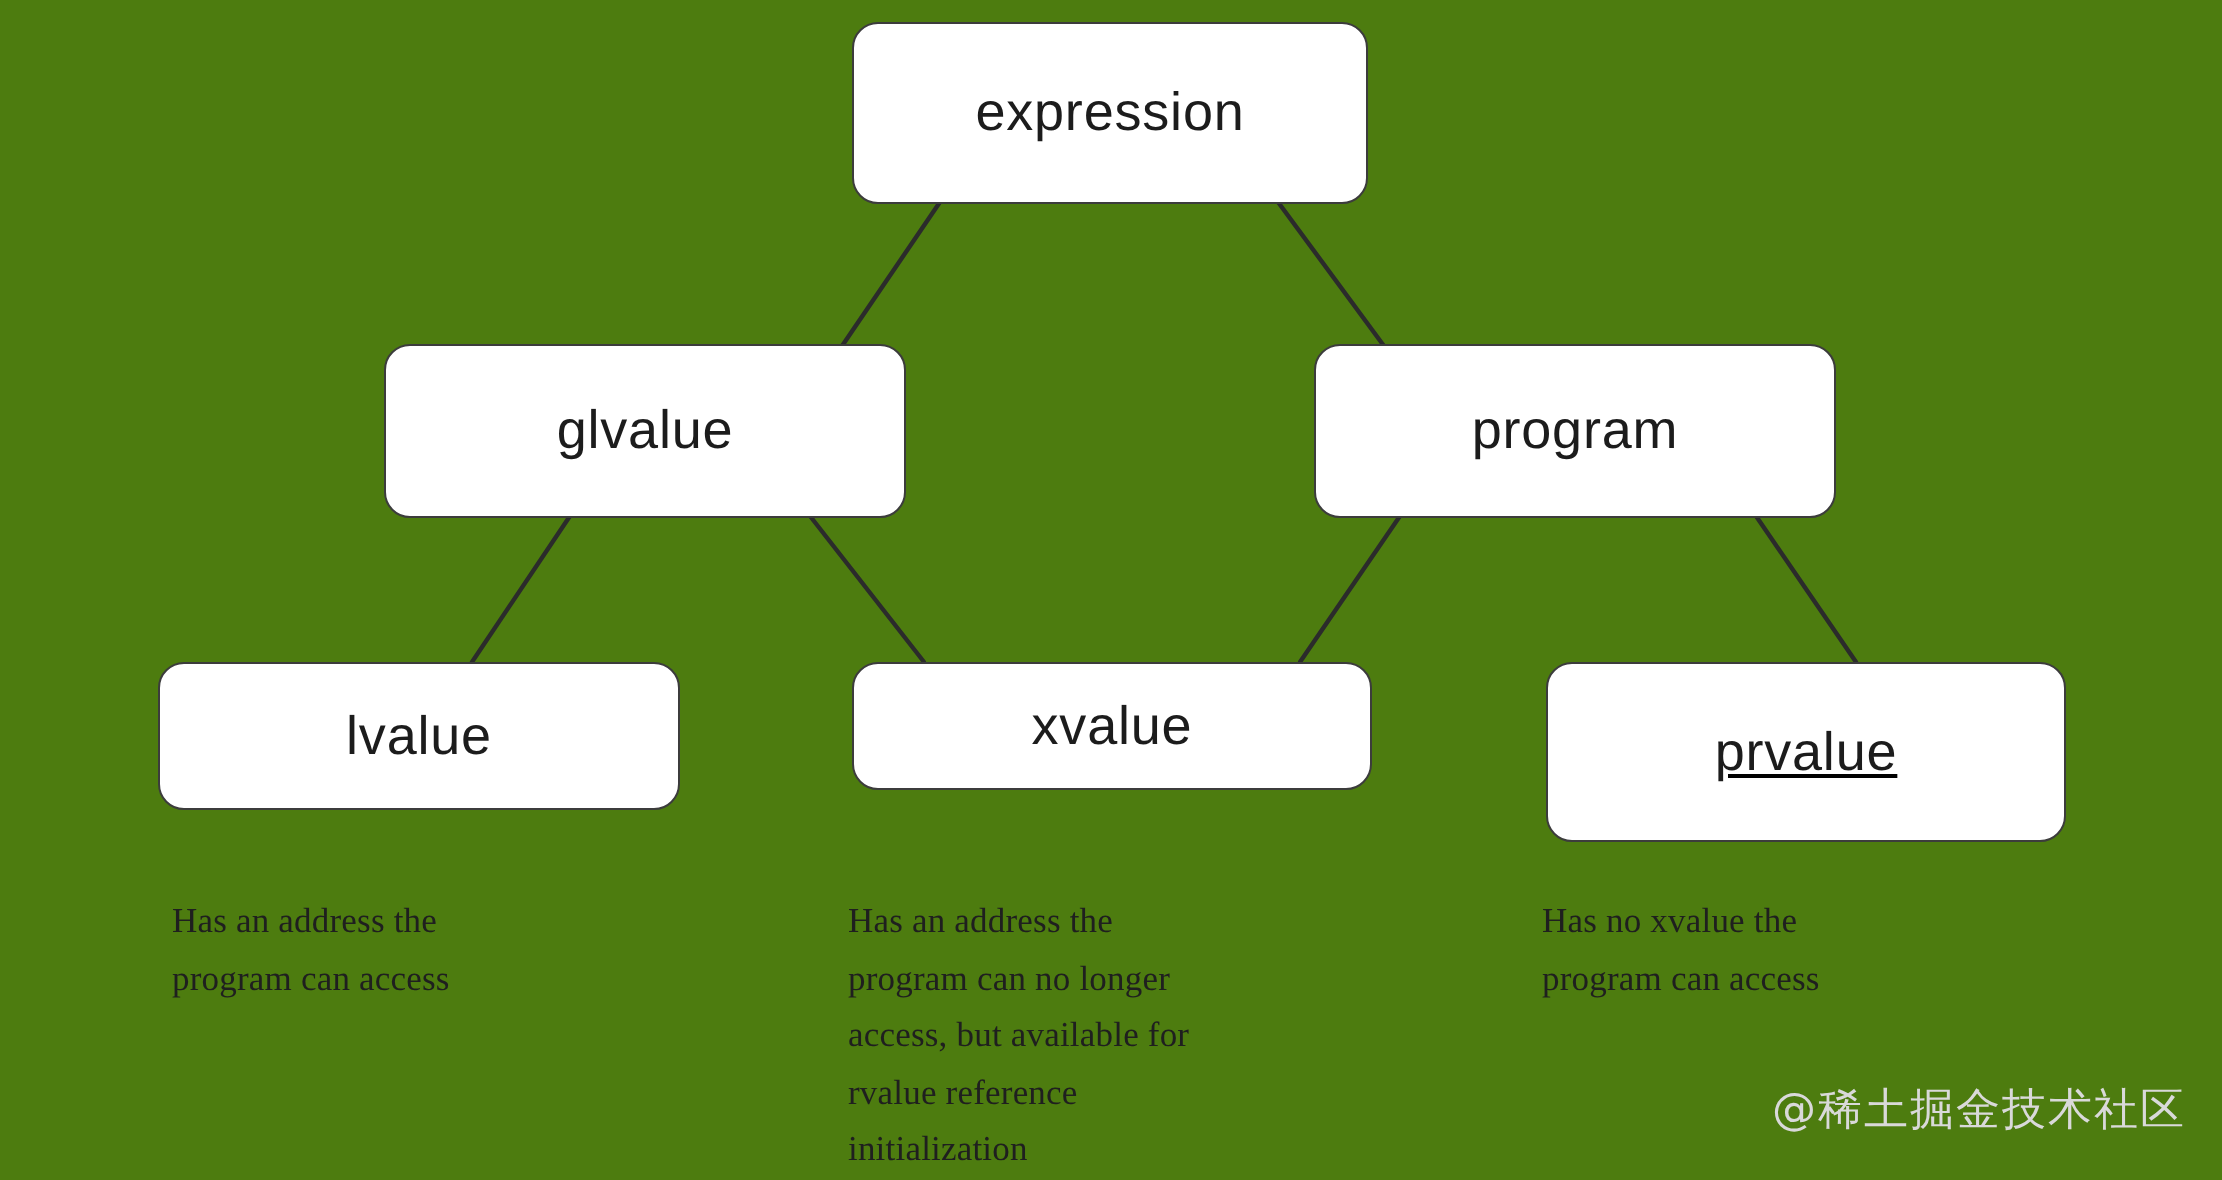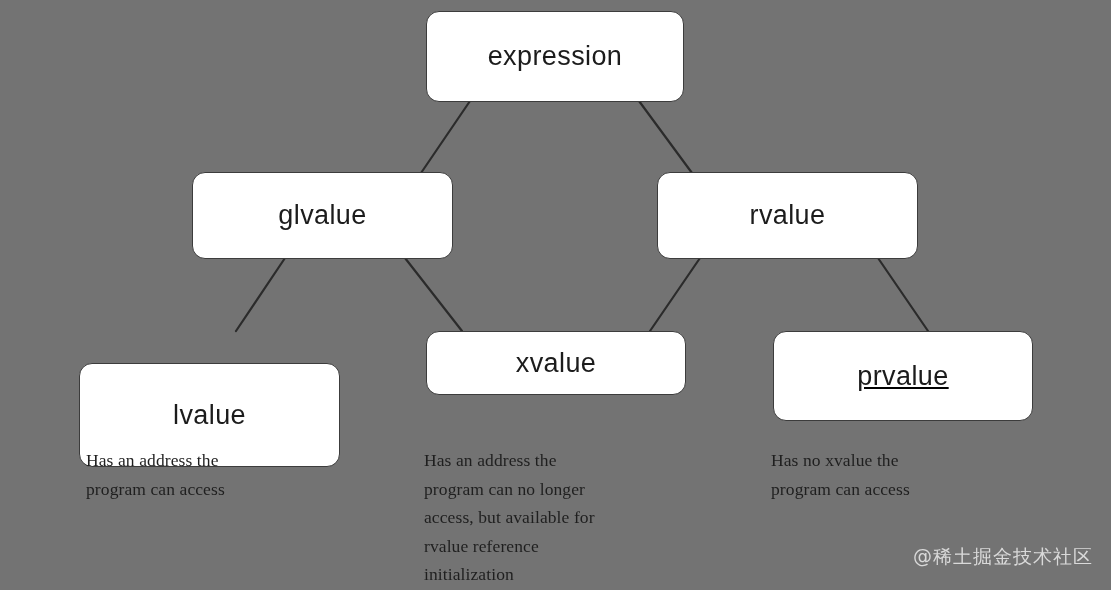--- a/index.html
+++ b/index.html
@@ -8,21 +8,21 @@
     background: #ffffff;
   }
   body {
     font-family: "Liberation Sans", sans-serif;
     -webkit-font-smoothing: antialiased;
   }
   #stage {
     position: relative;
     width: 1111px;
     height: 590px;
-    background: #737373;
+    background: #4d7c0f;
     overflow: hidden;
   }
   #edges {
     position: absolute;
     left: 0;
     top: 0;
     width: 1111px;
     height: 590px;
     pointer-events: none;
   }
@@ -54,21 +54,21 @@
     color: #1f1f1f;
     letter-spacing: 0.1px;
     white-space: pre-line;
     z-index: 2;
   }
   .watermark {
     position: absolute;
     right: 18px;
     bottom: 20px;
     font-family: "DejaVu Sans", sans-serif;
-    font-size: 19px;
+    font-size: 22px;
     color: #d9d9d9;
     letter-spacing: 1px;
     user-select: none;
     z-index: 1;
   }
 </style>
 </head>
 <body>
 
 <div id="stage">
@@ -86,24 +86,24 @@
 
   <div class="node" style="left:426px; top:11px; width:258px; height:91px;">
     <span class="node-label">expression</span>
   </div>
 
   <div class="node" style="left:192px; top:172px; width:261px; height:87px;">
     <span class="node-label">glvalue</span>
   </div>
 
   <div class="node" style="left:657px; top:172px; width:261px; height:87px;">
-    <span class="node-label">rvalue</span>
+    <span class="node-label">program</span>
   </div>
 
-  <div class="node" style="left:79px; top:331px; width:261px; height:104px;margin-top:32px;">
+  <div class="node" style="left:79px; top:331px; width:261px; height:74px;">
     <span class="node-label">lvalue</span>
   </div>
 
   <div class="node" style="left:426px; top:331px; width:260px; height:64px;">
     <span class="node-label">xvalue</span>
   </div>
 
   <div class="node" style="left:773px; top:331px; width:260px; height:90px;text-decoration:underline;">
     <span class="node-label">prvalue</span>
   </div>

